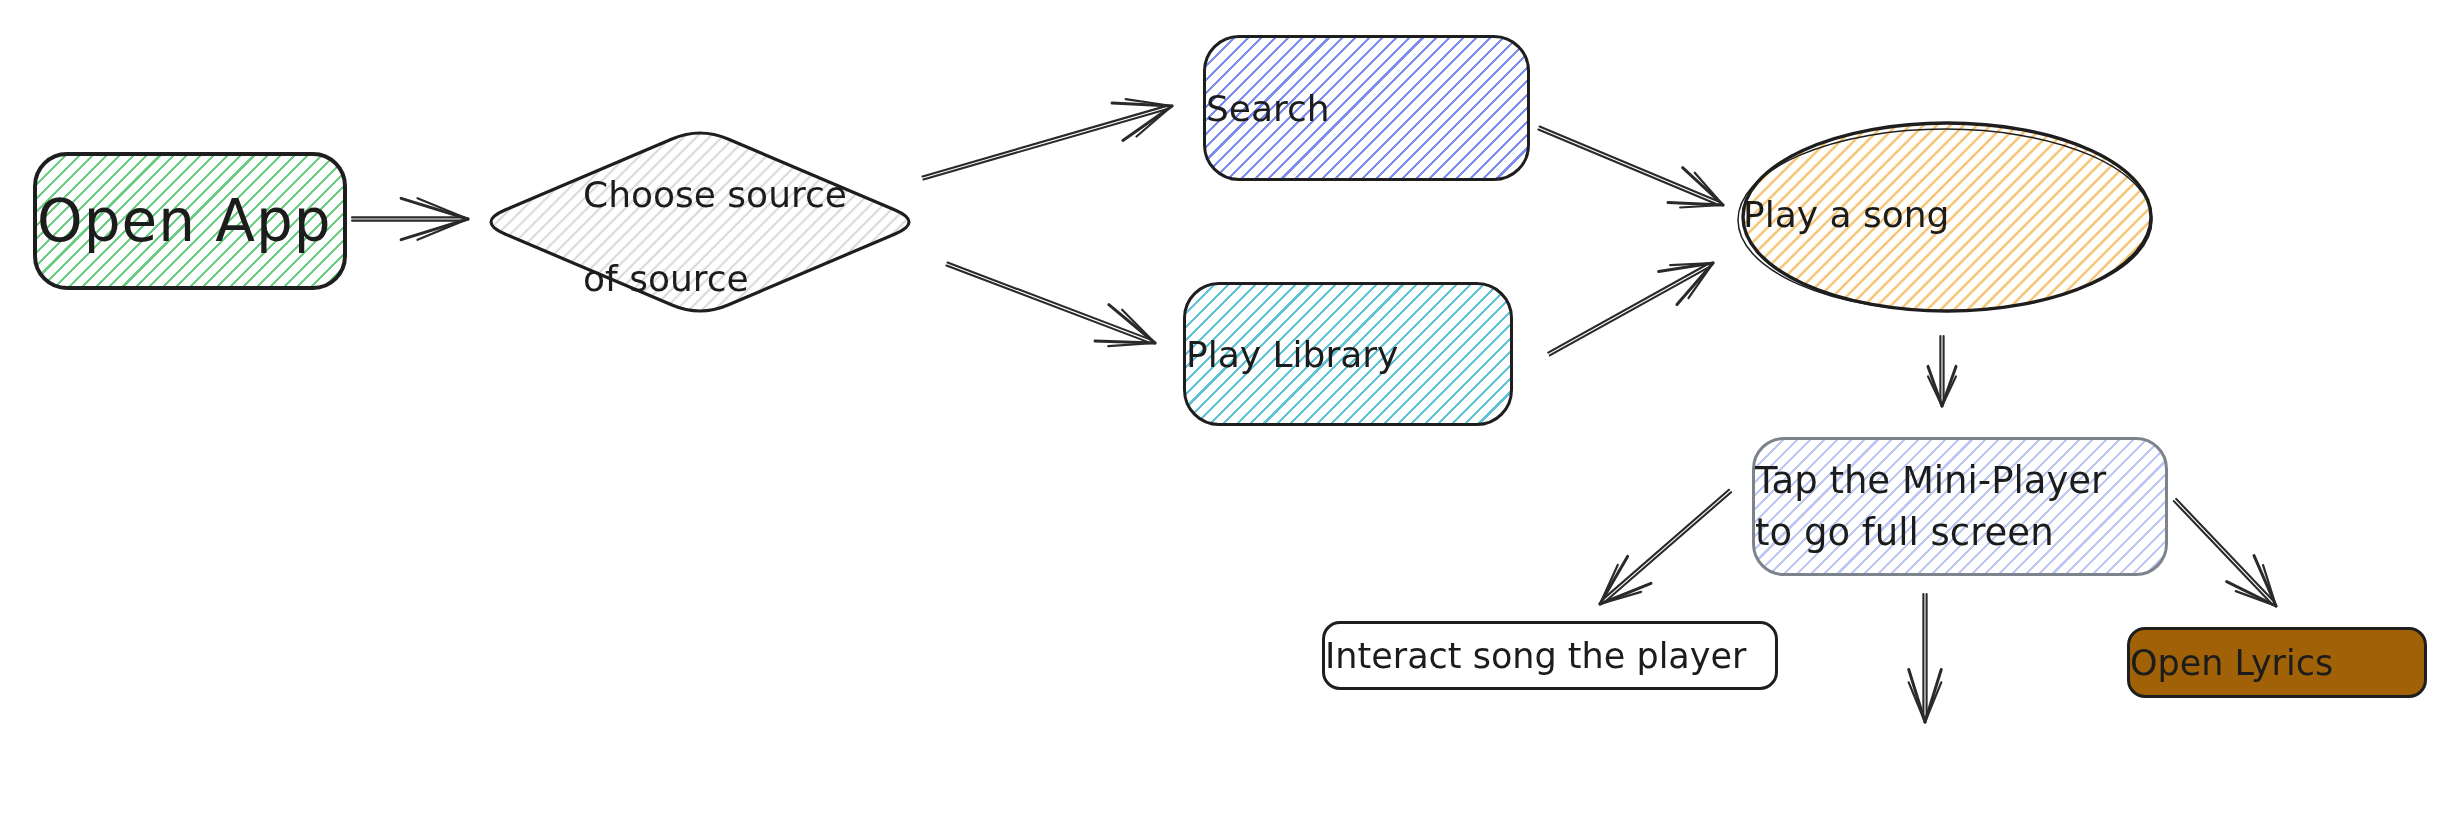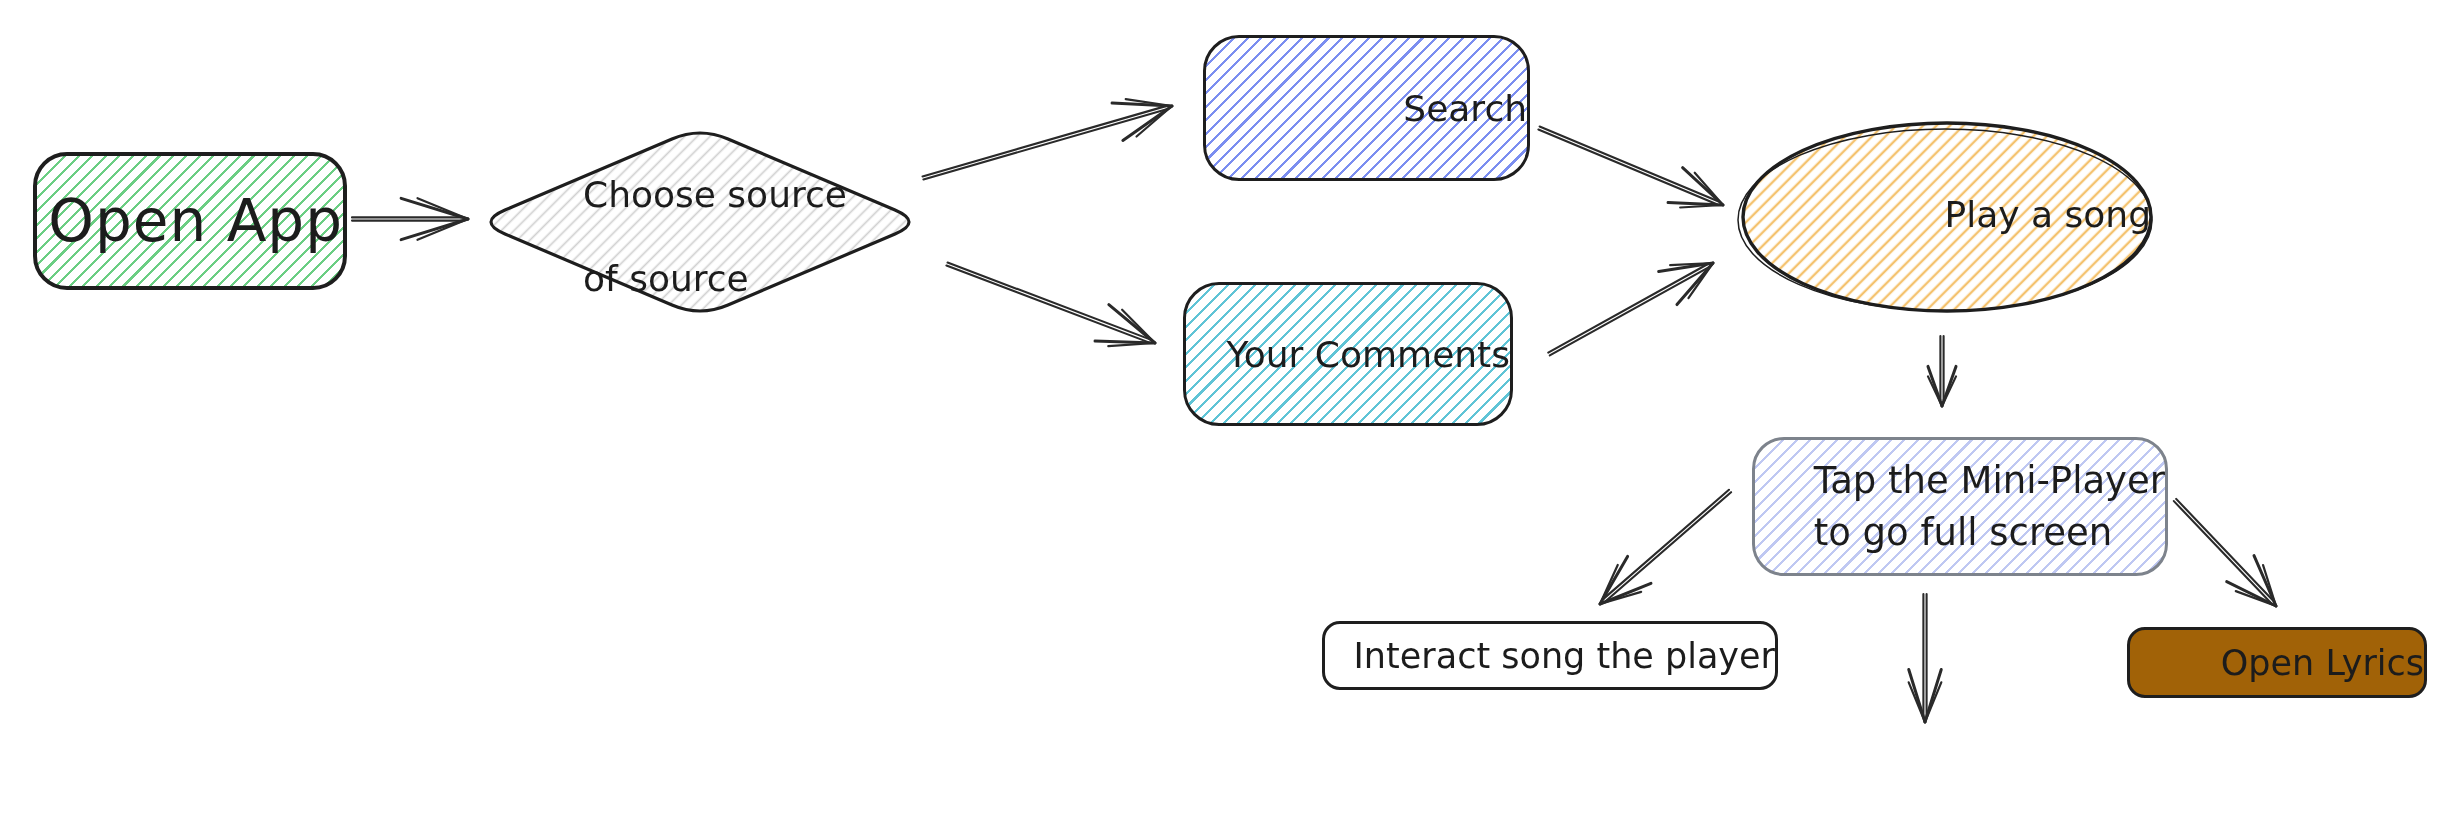--- a/index.html
+++ b/index.html
@@ -5,21 +5,21 @@
   html,body{margin:0;padding:0;background:#ffffff;}
   .canvas{
     position:relative;width:2442px;height:831px;overflow:hidden;
     background:var(--canvas_bg,#fff);
     font-family:"DejaVu Sans",sans-serif;
     color:#1c1c1c;
   }
   svg.layer{position:absolute;left:0;top:0;z-index:1;}
   .node{
     position:absolute;box-sizing:border-box;z-index:2;
-    display:flex;align-items:center;justify-content:flex-end;
+    display:flex;align-items:center;justify-content:flex-start;
   }
   .rect{
     border:3.5px solid var(--stroke_dark,#1e1e1e);
     background-color:transparent;
   }
   .hatch{
     background-image:repeating-linear-gradient(135deg,
       var(--hc) 0px, var(--hc) 2.2px, transparent 2.2px, transparent 9.5px);
   }
   .label{font-size:36px;white-space:nowrap;}
@@ -126,21 +126,21 @@
 
   <div class="node rect hatch" style="left:33px;top:152px;width:314px;height:138px;border-radius:34px;--hc:var(--green_hatch);border-width:4px;">
     <span class="label xl">Open App</span>
   </div>
 
   <div class="node rect hatch" style="left:1203px;top:35px;width:327px;height:146px;border-radius:36px;--hc:var(--blue_hatch);">
     <span class="label">Search</span>
   </div>
 
   <div class="node rect hatch" style="left:1183px;top:282px;width:330px;height:144px;border-radius:36px;--hc:var(--cyan_hatch);">
-    <span class="label">Your Comments</span>
+    <span class="label">Play Library</span>
   </div>
 
   <div class="node rect hatch" style="left:1752px;top:437px;width:416px;height:139px;border-radius:32px;--hc:var(--periwinkle_hatch);border-color:var(--stroke_gray);border-width:3px;">
     <div class="multiline label" style="font-size:37px;">
       <span>Tap the Mini-Player</span>
       <span>to go full screen</span>
     </div>
   </div>
 
   <div class="node rect" style="left:1322px;top:621px;width:456px;height:69px;border-radius:18px;border-width:3px;background:#fff;">

